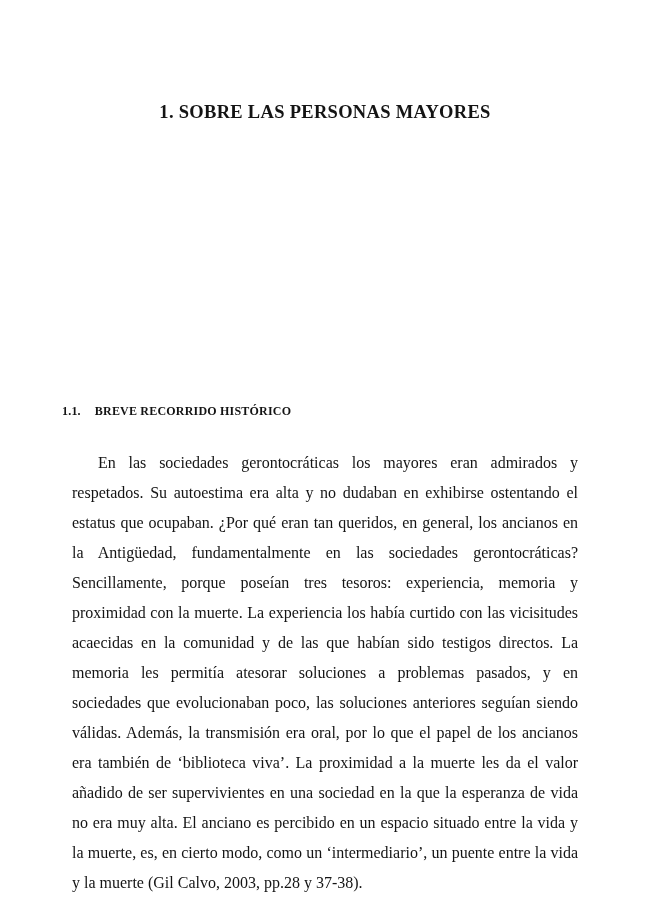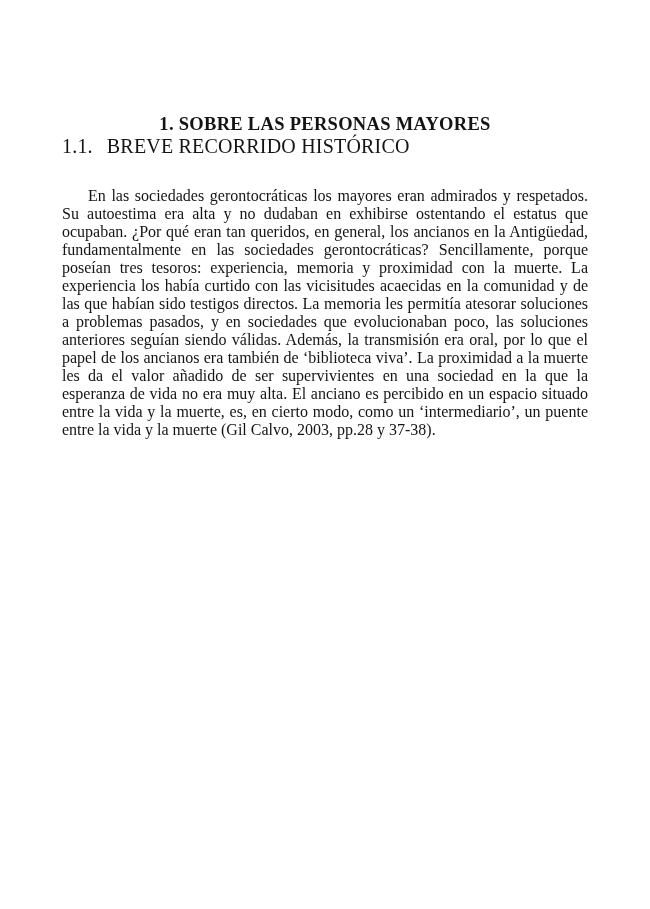--- a/index.html
+++ b/index.html
@@ -15,45 +15,46 @@
     background: #ffffff;
     font-family: "Liberation Serif", "DejaVu Serif", serif;
     color: #141414;
     box-sizing: border-box;
     overflow: hidden;
   }
   .content {
     position: absolute;
     left: 62px;
     right: 62px;
-    top: 12px;
+    top: 0;
   }
   .chapter-title {
     margin: 0;
     padding-top: 102px;
     text-align: center;
     font-size: 18.5px;
     font-weight: bold;
     letter-spacing: 0.3px;
   }
   .section-heading {
-    font-size: 20px;
-    font-weight: 400;
+    margin-top: 281px;
+    font-size: 12px;
+    font-weight: 700;
     letter-spacing: 0.2px;
     white-space: nowrap;
   }
   .section-heading .section-number {
     margin-right: 14px;
   }
   .body-paragraph {
-    margin: 0;
+    margin: 10px;
     text-align: justify;
     text-indent: 26px;
     font-size: 16px;
-    line-height: 18px;
+    line-height: 30px;
     hyphens: manual;
   }
   .body-paragraph.first {
     margin-top: 29px;
   }
   .body-paragraph.second {
     margin-top: 11px;
   }
 </style>
 </head>

